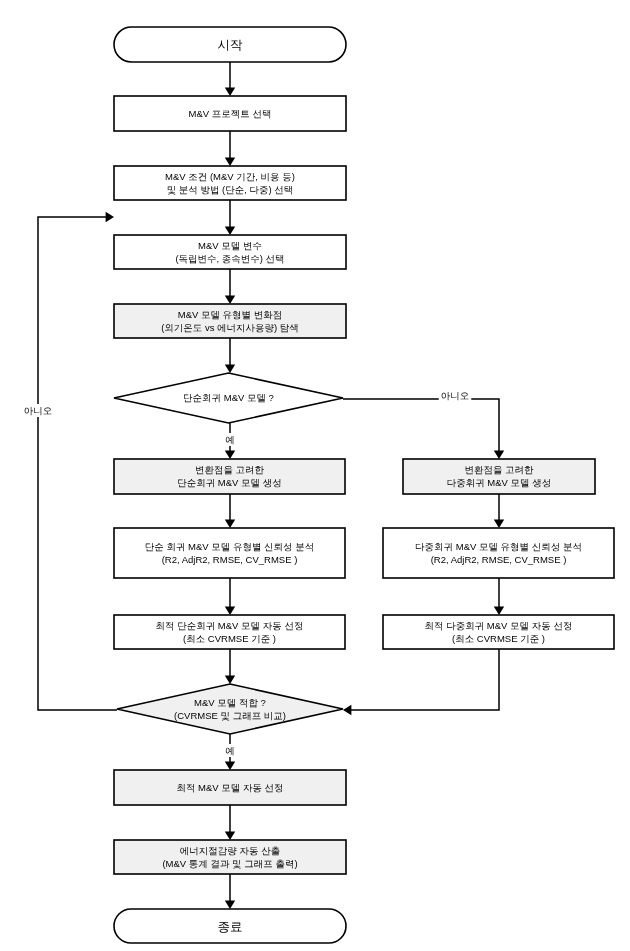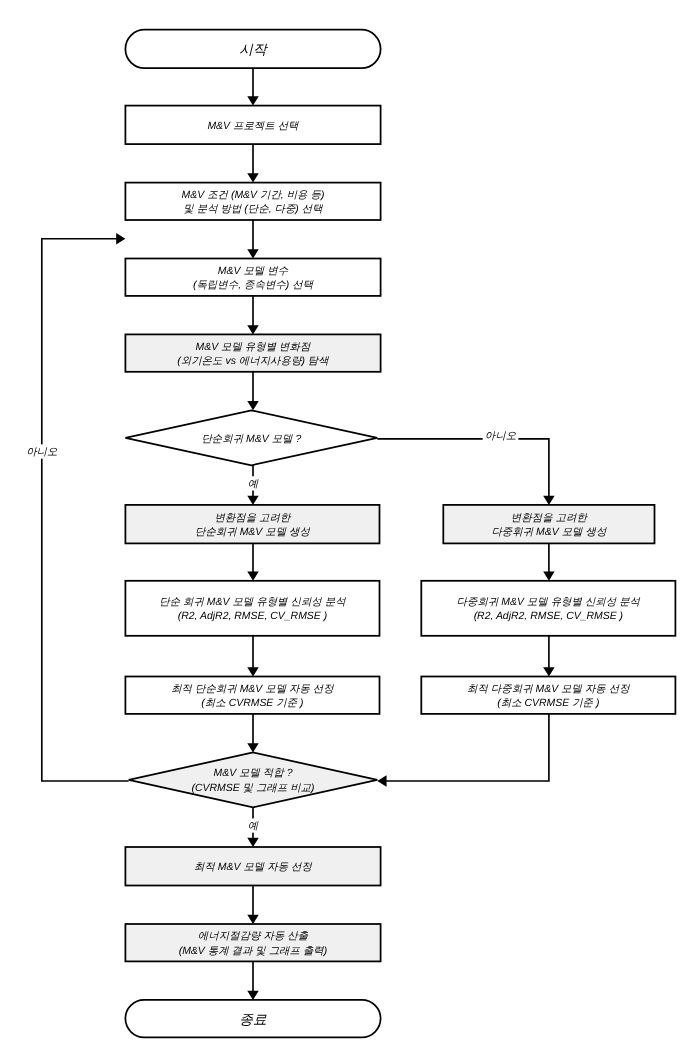--- a/index.html
+++ b/index.html
@@ -1,19 +1,19 @@
 <!DOCTYPE html>
 <html><head>
 <meta charset="utf-8">
 <title>M&amp;V flowchart</title>
 <style>
   html,body{margin:0;padding:0;background:#ffffff;}
   body{width:630px;height:951px;overflow:hidden;
        font-family:"Liberation Sans",sans-serif;}
-  #stage{position:relative;width:630px;height:951px;background:#ffffff;font-style:italic;}
+  #stage{position:relative;width:630px;height:951px;background:#ffffff;}
   #chart{position:absolute;left:0;top:0;}
   .shp{stroke:#000000;stroke-width:1.6;}
   .lnk{stroke:#000000;stroke-width:1.5;fill:none;}
   .arw{fill:#000000;stroke:none;}
   .txt{fill:#000000;text-anchor:middle;
        font-family:"Liberation Sans",sans-serif;}
   .lbl{fill:#000000;text-anchor:middle;font-size:9.5px;
        font-family:"Liberation Sans",sans-serif;}
 </style>
 </head>

